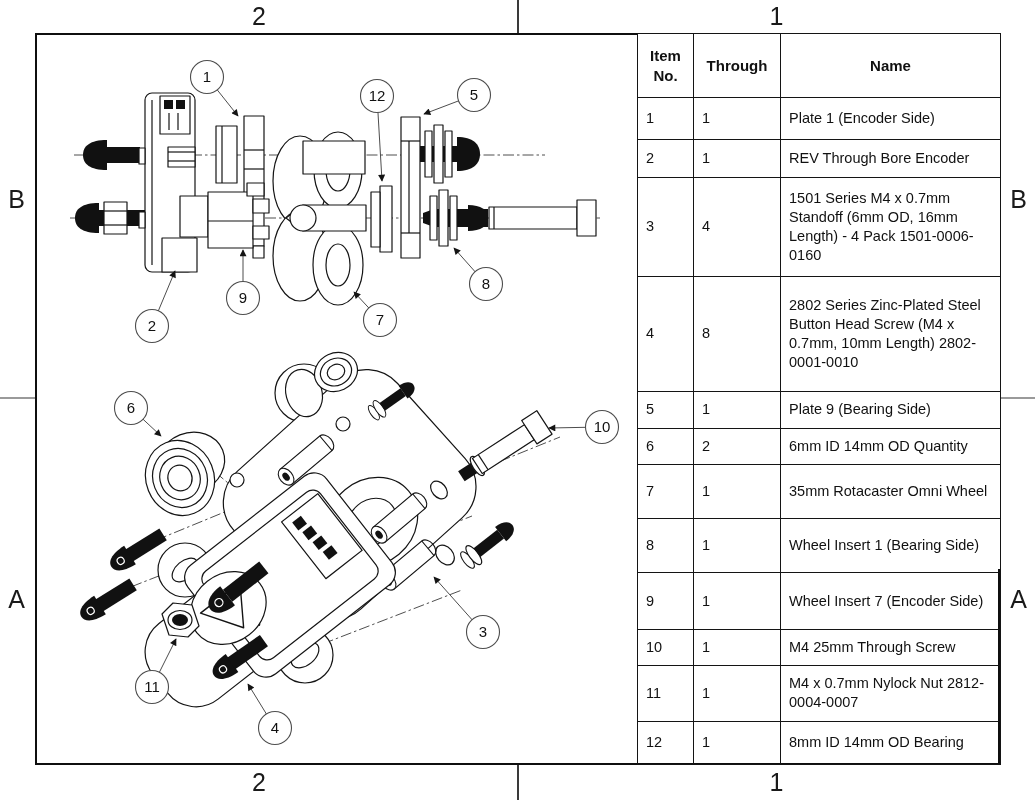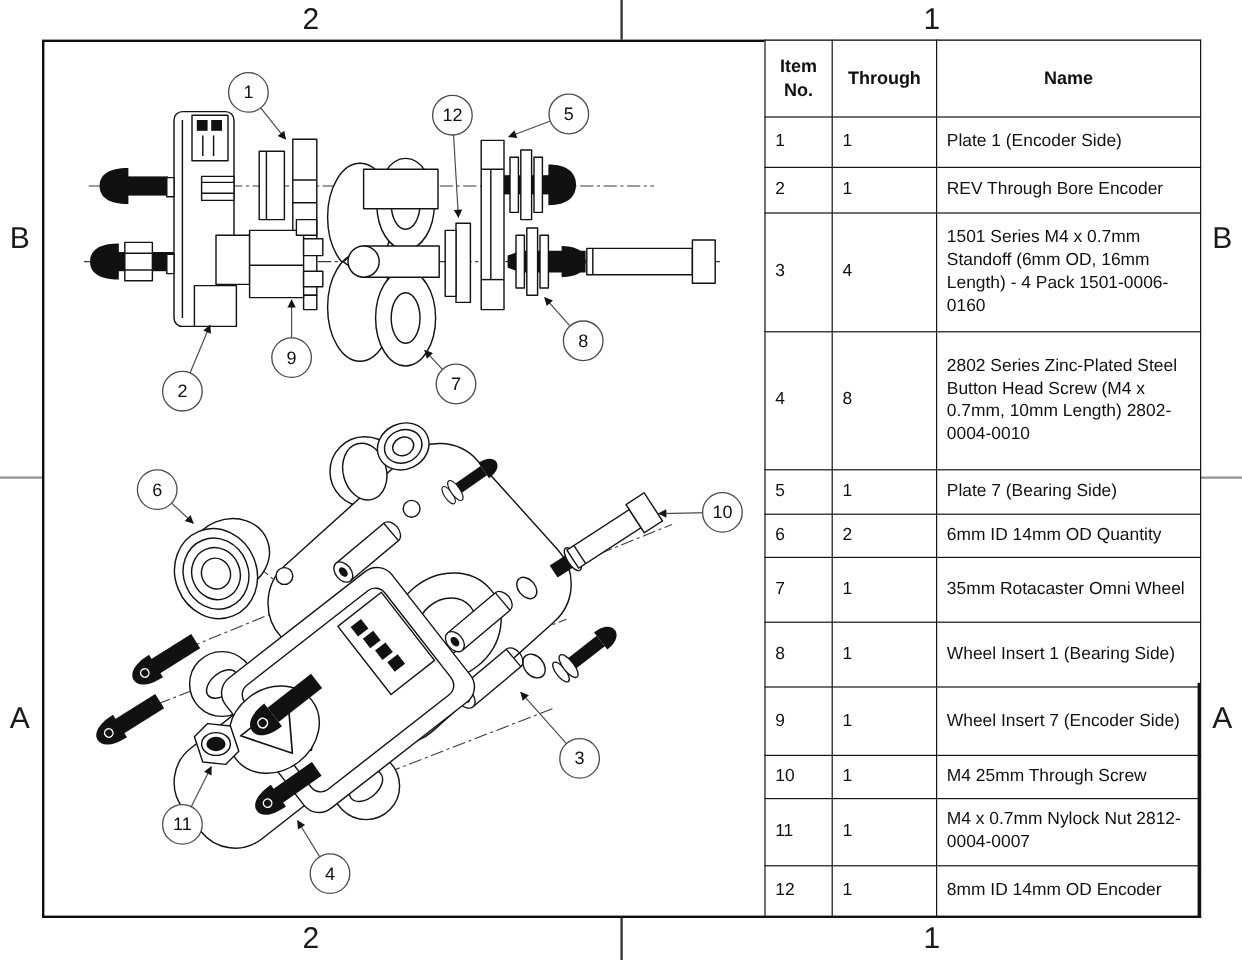--- a/index.html
+++ b/index.html
@@ -361,26 +361,26 @@
           <td>REV Through Bore Encoder</td>
         </tr>
       <tr style="height:98px">
           <td>3</td>
           <td>4</td>
           <td>1501 Series M4 x 0.7mm Standoff (6mm OD, 16mm Length) - 4 Pack 1501-0006-0160</td>
         </tr>
       <tr style="height:115px">
           <td>4</td>
           <td>8</td>
-          <td>2802 Series Zinc-Plated Steel Button Head Screw (M4 x 0.7mm, 10mm Length) 2802-0004-0010</td>
+          <td>2802 Series Zinc-Plated Steel Button Head Screw (M4 x 0.7mm, 10mm Length) 2802-0001-0010</td>
         </tr>
       <tr style="height:37px">
           <td>5</td>
           <td>1</td>
-          <td>Plate 7 (Bearing Side)</td>
+          <td>Plate 9 (Bearing Side)</td>
         </tr>
       <tr style="height:36px">
           <td>6</td>
           <td>2</td>
           <td>6mm ID 14mm OD Quantity</td>
         </tr>
       <tr style="height:54px">
           <td>7</td>
           <td>1</td>
           <td>35mm Rotacaster Omni Wheel</td>
@@ -401,17 +401,17 @@
           <td>M4 25mm Through Screw</td>
         </tr>
       <tr style="height:56px">
           <td>11</td>
           <td>1</td>
           <td>M4 x 0.7mm Nylock Nut 2812-0004-0007</td>
         </tr>
       <tr style="height:43px">
           <td>12</td>
           <td>1</td>
-          <td>8mm ID 14mm OD Encoder</td>
+          <td>8mm ID 14mm OD Bearing</td>
         </tr>
     </tbody>
   </table>
 </div>
 
 </body></html>

